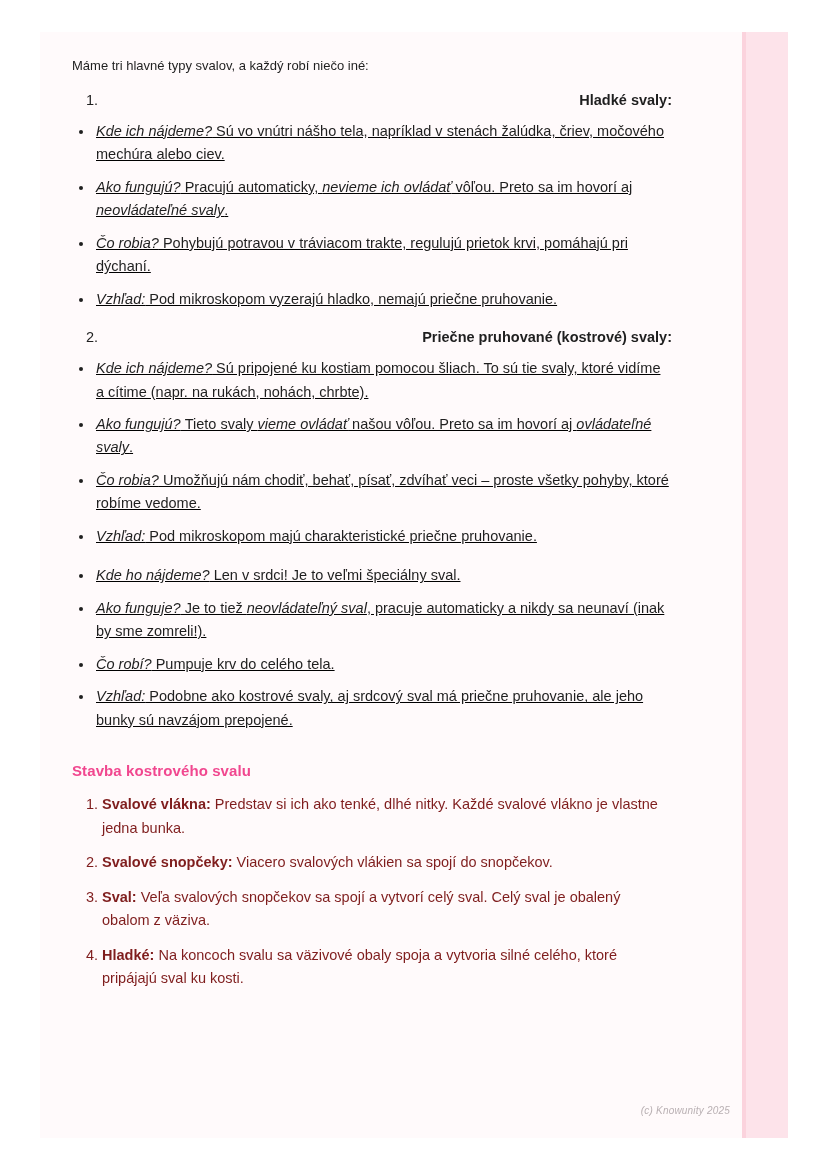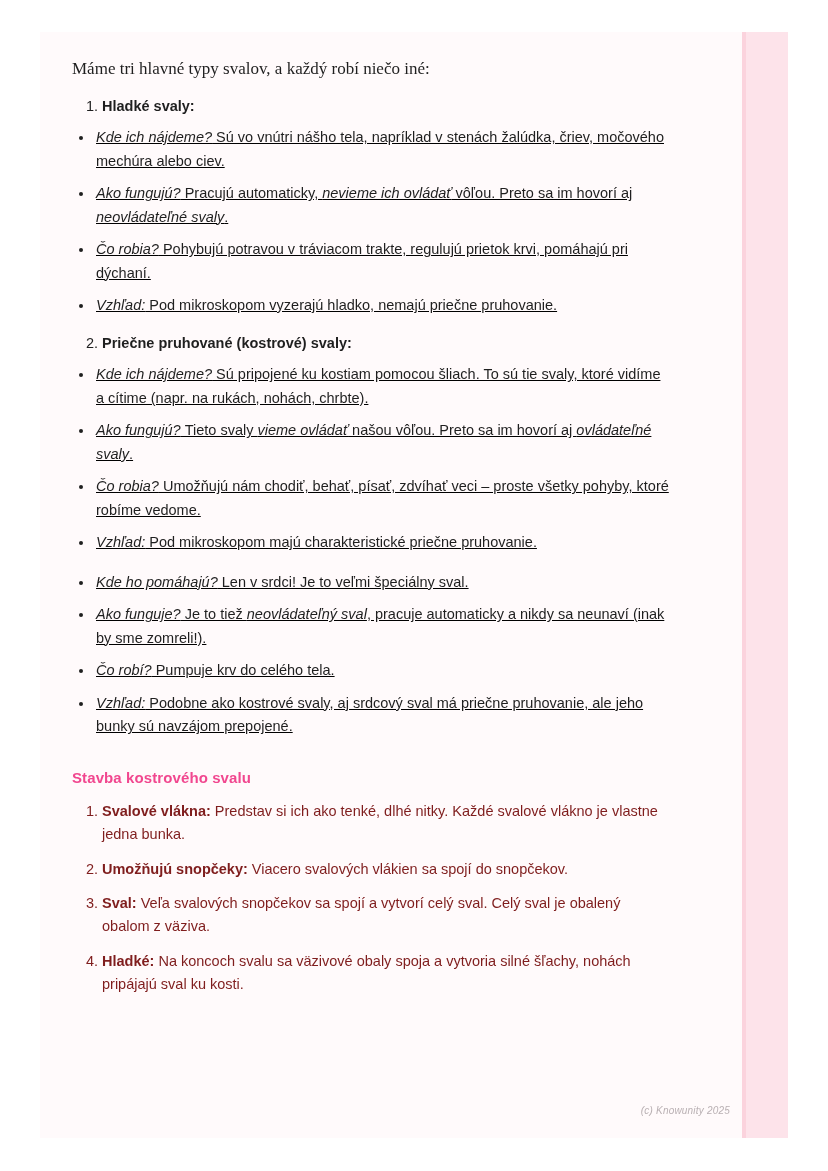--- a/index.html
+++ b/index.html
@@ -43,36 +43,36 @@
     background: #fbd3dd;
   }
   .content {
     position: absolute;
     left: 32px;
     top: 0;
     width: 600px;
     padding-top: 12px;
   }
   p.intro, p.body-text {
-    font-size: 17px;
+    font-size: 13px;
     line-height: 1.55;
     color: #1f1f1f;
     margin: 12px 0 0 0;
-    font-family: Liberation Serif, serif;
   }
   ol.outline {
     margin: 14px 0 0 0;
     padding-left: 30px;
     list-style-type: decimal;
   }
   ol.outline > li {
     font-size: 14.5px;
     line-height: 1.5;
     color: #1f1f1f;
     margin-bottom: 4px;
+    text-align: right;
   }
   ol.outline > li > .li-head {
     font-weight: bold;
   }
   ul.bullets {
     margin: 8px 0 16px 0;
     padding-left: 22px;
     list-style-type: disc;
     text-decoration: underline;
   }
@@ -145,33 +145,33 @@
         </li>
       </ol>
       <ul class="bullets">
         <li><em>Kde ich nájdeme?</em><span>&nbsp;Sú pripojené ku kostiam pomocou šliach. To sú tie svaly, ktoré vidíme a cítime (napr. na rukách, nohách, chrbte).</span></li>
         <li><em>Ako fungujú?</em><span>&nbsp;Tieto svaly <em>vieme ovládať</em> našou vôľou. Preto sa im hovorí aj <em>ovládateľné svaly</em>.</span></li>
         <li><em>Čo robia?</em><span>&nbsp;Umožňujú nám chodiť, behať, písať, zdvíhať veci – proste všetky pohyby, ktoré robíme vedome.</span></li>
         <li><em>Vzhľad:</em><span>&nbsp;Pod mikroskopom majú charakteristické priečne pruhovanie.</span></li>
       </ul>
 
       <ul class="bullets">
-        <li><em>Kde ho pomáhajú?</em><span>&nbsp;Len v srdci! Je to veľmi špeciálny sval.</span></li>
+        <li><em>Kde ho nájdeme?</em><span>&nbsp;Len v srdci! Je to veľmi špeciálny sval.</span></li>
         <li><em>Ako funguje?</em><span>&nbsp;Je to tiež <em>neovládateľný sval</em>, pracuje automaticky a nikdy sa neunaví (inak by sme zomreli!).</span></li>
         <li><em>Čo robí?</em><span>&nbsp;Pumpuje krv do celého tela.</span></li>
         <li><em>Vzhľad:</em><span>&nbsp;Podobne ako kostrové svaly, aj srdcový sval má priečne pruhovanie, ale jeho bunky sú navzájom prepojené.</span></li>
       </ul>
 
       <h2 class="section">Stavba kostrového svalu</h2>
 
 
       <ol class="numbered">
         <li><span class="bold">Svalové vlákna:</span><span> Predstav si ich ako tenké, dlhé nitky. Každé svalové vlákno je vlastne jedna bunka.</span></li>
-        <li><span class="bold">Umožňujú snopčeky:</span><span> Viacero svalových vlákien sa spojí do snopčekov.</span></li>
+        <li><span class="bold">Svalové snopčeky:</span><span> Viacero svalových vlákien sa spojí do snopčekov.</span></li>
         <li><span class="bold">Sval:</span><span> Veľa svalových snopčekov sa spojí a vytvorí celý sval. Celý sval je obalený obalom z väziva.</span></li>
-        <li><span class="bold">Hladké:</span><span> Na koncoch svalu sa väzivové obaly spoja a vytvoria silné šľachy, nohách pripájajú sval ku kosti.</span></li>
+        <li><span class="bold">Hladké:</span><span> Na koncoch svalu sa väzivové obaly spoja a vytvoria silné celého, ktoré pripájajú sval ku kosti.</span></li>
       </ol>
 
     </div>
 
     <div class="footer">(c) Knowunity 2025</div>
   </div>
 </div>
 
 </body></html>

